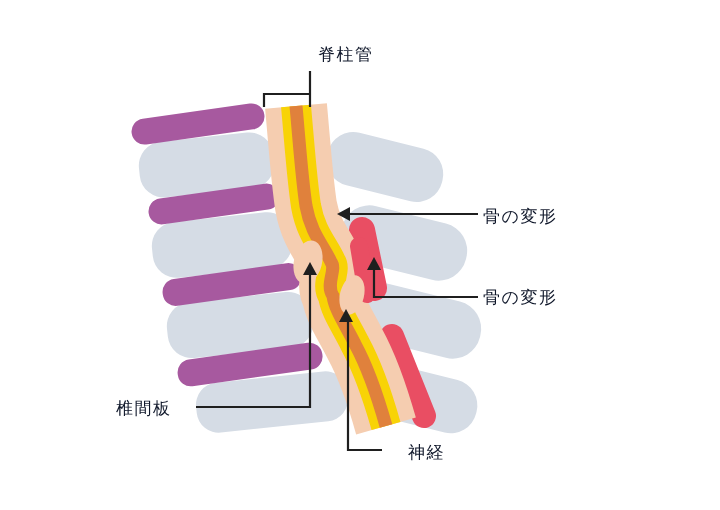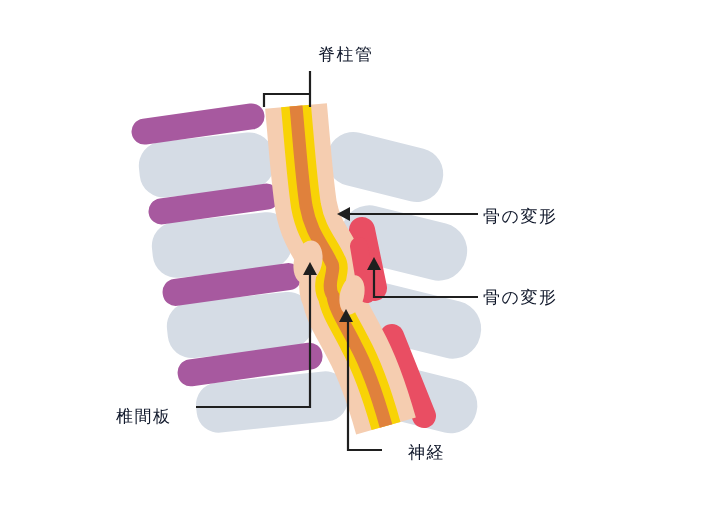--- a/index.html
+++ b/index.html
@@ -8,21 +8,21 @@
     overflow:hidden;font-family:"Liberation Sans", sans-serif;
   }
   .art{position:absolute;left:0;top:0;width:720px;height:510px;}
   .label{
     position:absolute;font-size:17px;font-weight:400;color:#0f172a;
     letter-spacing:1.5px;line-height:33px;white-space:nowrap;
   }
   .lbl-canal{left:318px;top:38px;}
   .lbl-bone{left:483px;top:200px;}
   .lbl-lig{left:483px;top:281px;}
-  .lbl-disc{left:116px;top:400px;}
+  .lbl-disc{left:116px;top:392px;}
   .lbl-nerve{left:384px;top:436px;margin-left:24px;}
 </style>
 </head>
 <body>
 
 <div class="stage">
 
   <svg class="art" viewBox="0 0 720 510">
     <defs>
       <path id="cpath" d="M 296,106

